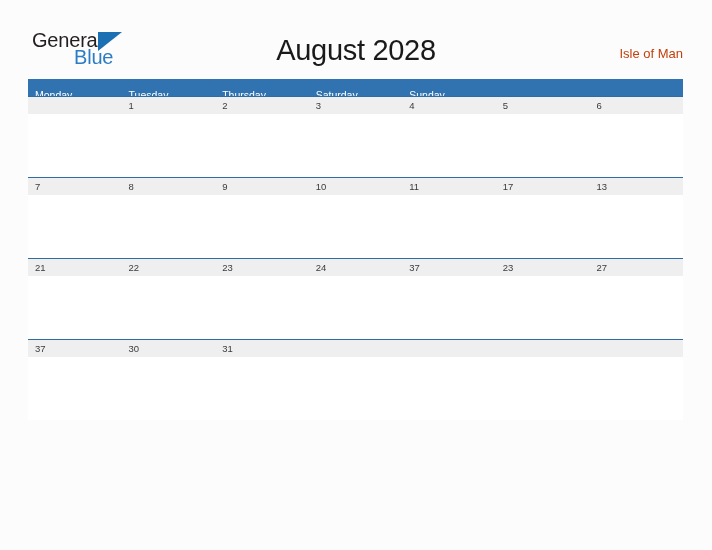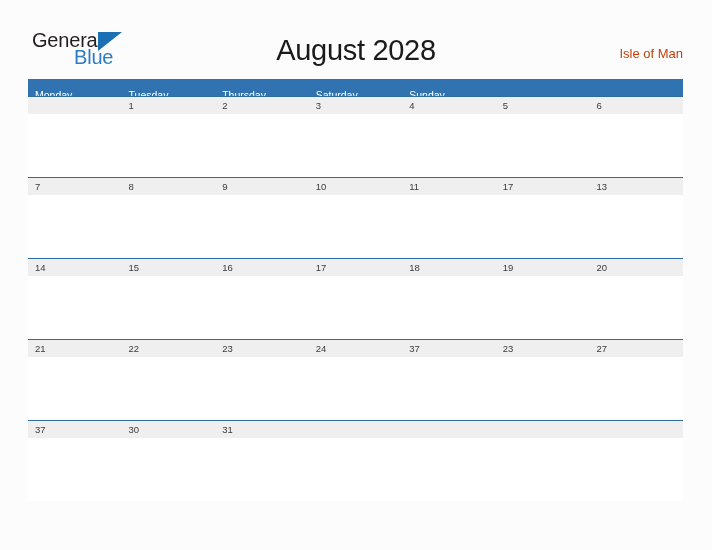--- a/index.html
+++ b/index.html
@@ -198,32 +198,20 @@
       <div class="day-cell">8</div>
       <div class="day-cell">9</div>
       <div class="day-cell">10</div>
       <div class="day-cell">11</div>
       <div class="day-cell">17</div>
       <div class="day-cell">13</div>
     </div>
     <div class="week-body"></div>
   </div>
 
-  <div class="week-row">
-    <div class="date-band">
-      <div class="day-cell">14</div>
-      <div class="day-cell">15</div>
-      <div class="day-cell">16</div>
-      <div class="day-cell">17</div>
-      <div class="day-cell">18</div>
-      <div class="day-cell">19</div>
-      <div class="day-cell">20</div>
-    </div>
-    <div class="week-body"></div>
-  </div>
 
   <div class="week-row">
     <div class="date-band">
       <div class="day-cell">21</div>
       <div class="day-cell">22</div>
       <div class="day-cell">23</div>
       <div class="day-cell">24</div>
       <div class="day-cell">37</div>
       <div class="day-cell">23</div>
       <div class="day-cell">27</div>

